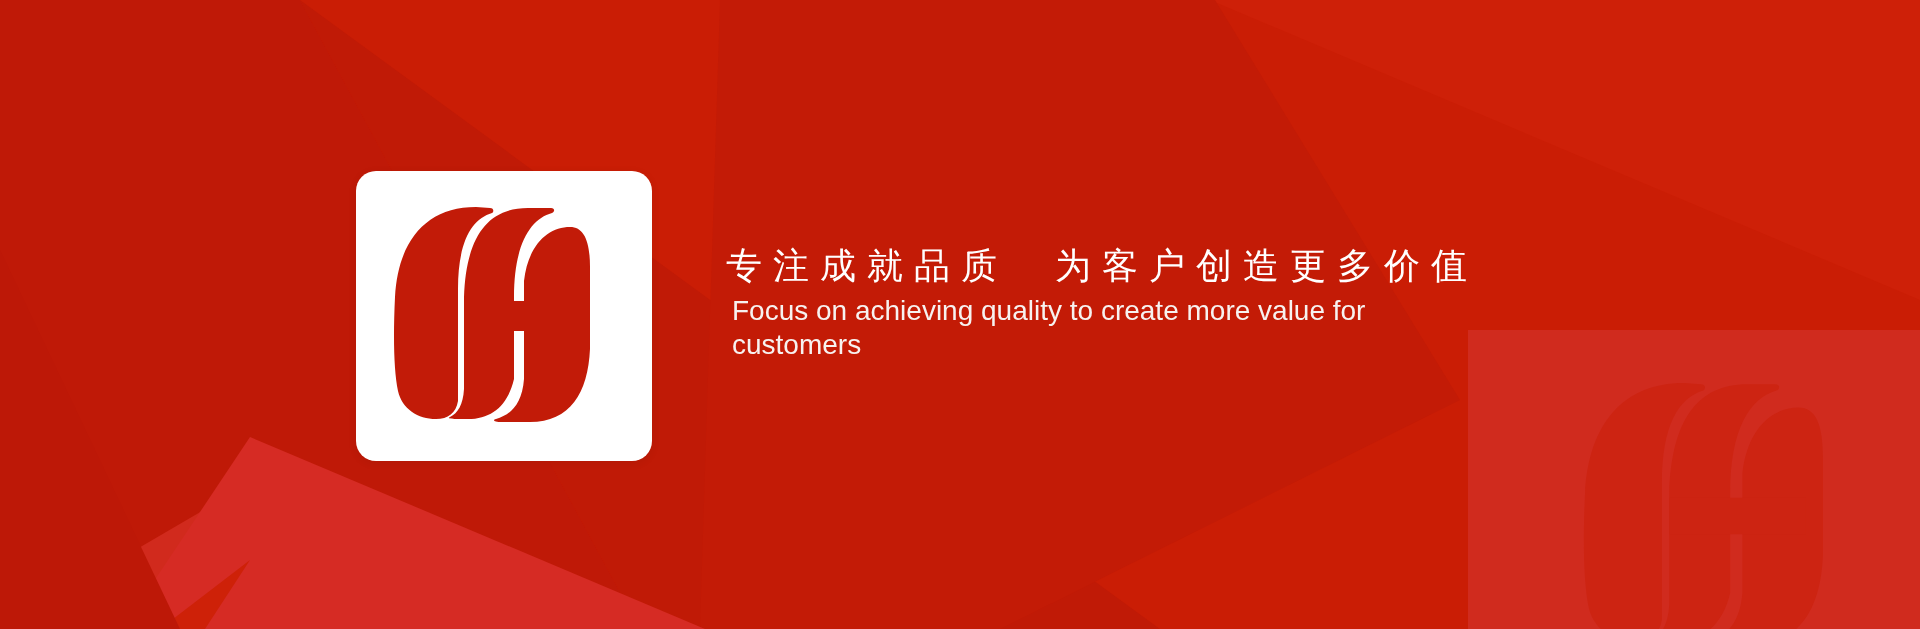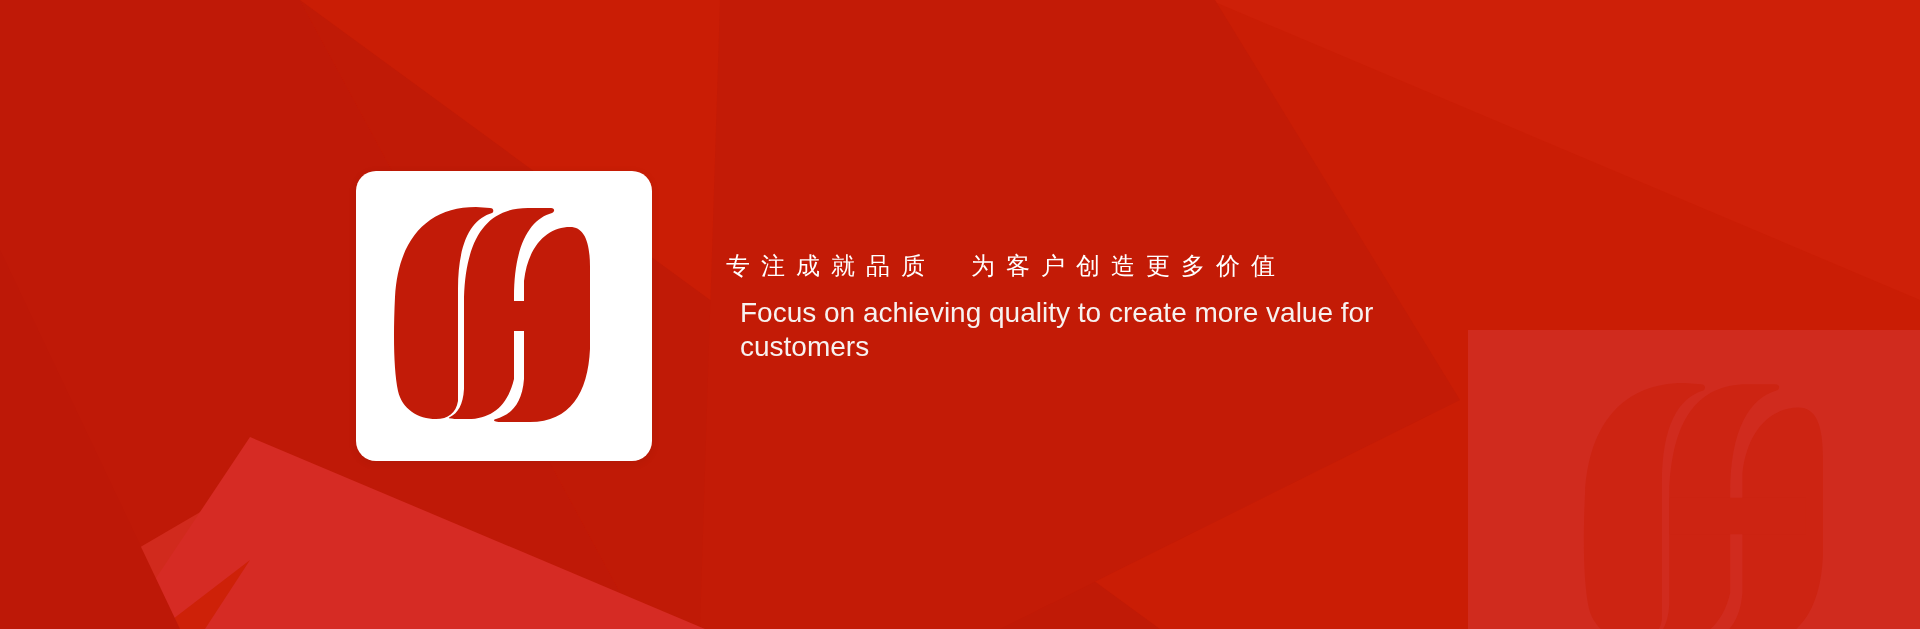--- a/index.html
+++ b/index.html
@@ -41,34 +41,34 @@
     position:absolute;left:24px;top:22px;width:248px;height:246px;
   }
 
   
   .text-block{
     position:absolute;
     left:726px;top:244px;width:820px;
   }
   .tagline-cn{
     color:#ffffff;
-    font-size:24px;
+    font-size:36px;
     line-height:44px;
     letter-spacing:11px;
     font-weight:400;
     white-space:nowrap;
     margin:0 0 6px 0;
   }
   .tagline-en{
     color:#f7f2f0;
     font-size:28px;
     line-height:34px;
     font-weight:400;
     letter-spacing:0px;
-    margin:8px;
+    margin:0;
     padding-left:6px;
     max-width:760px;
   }
 </style>
 </head>
 <body>
 
 <div id="banner">
 
   <div class="bg-layer">

